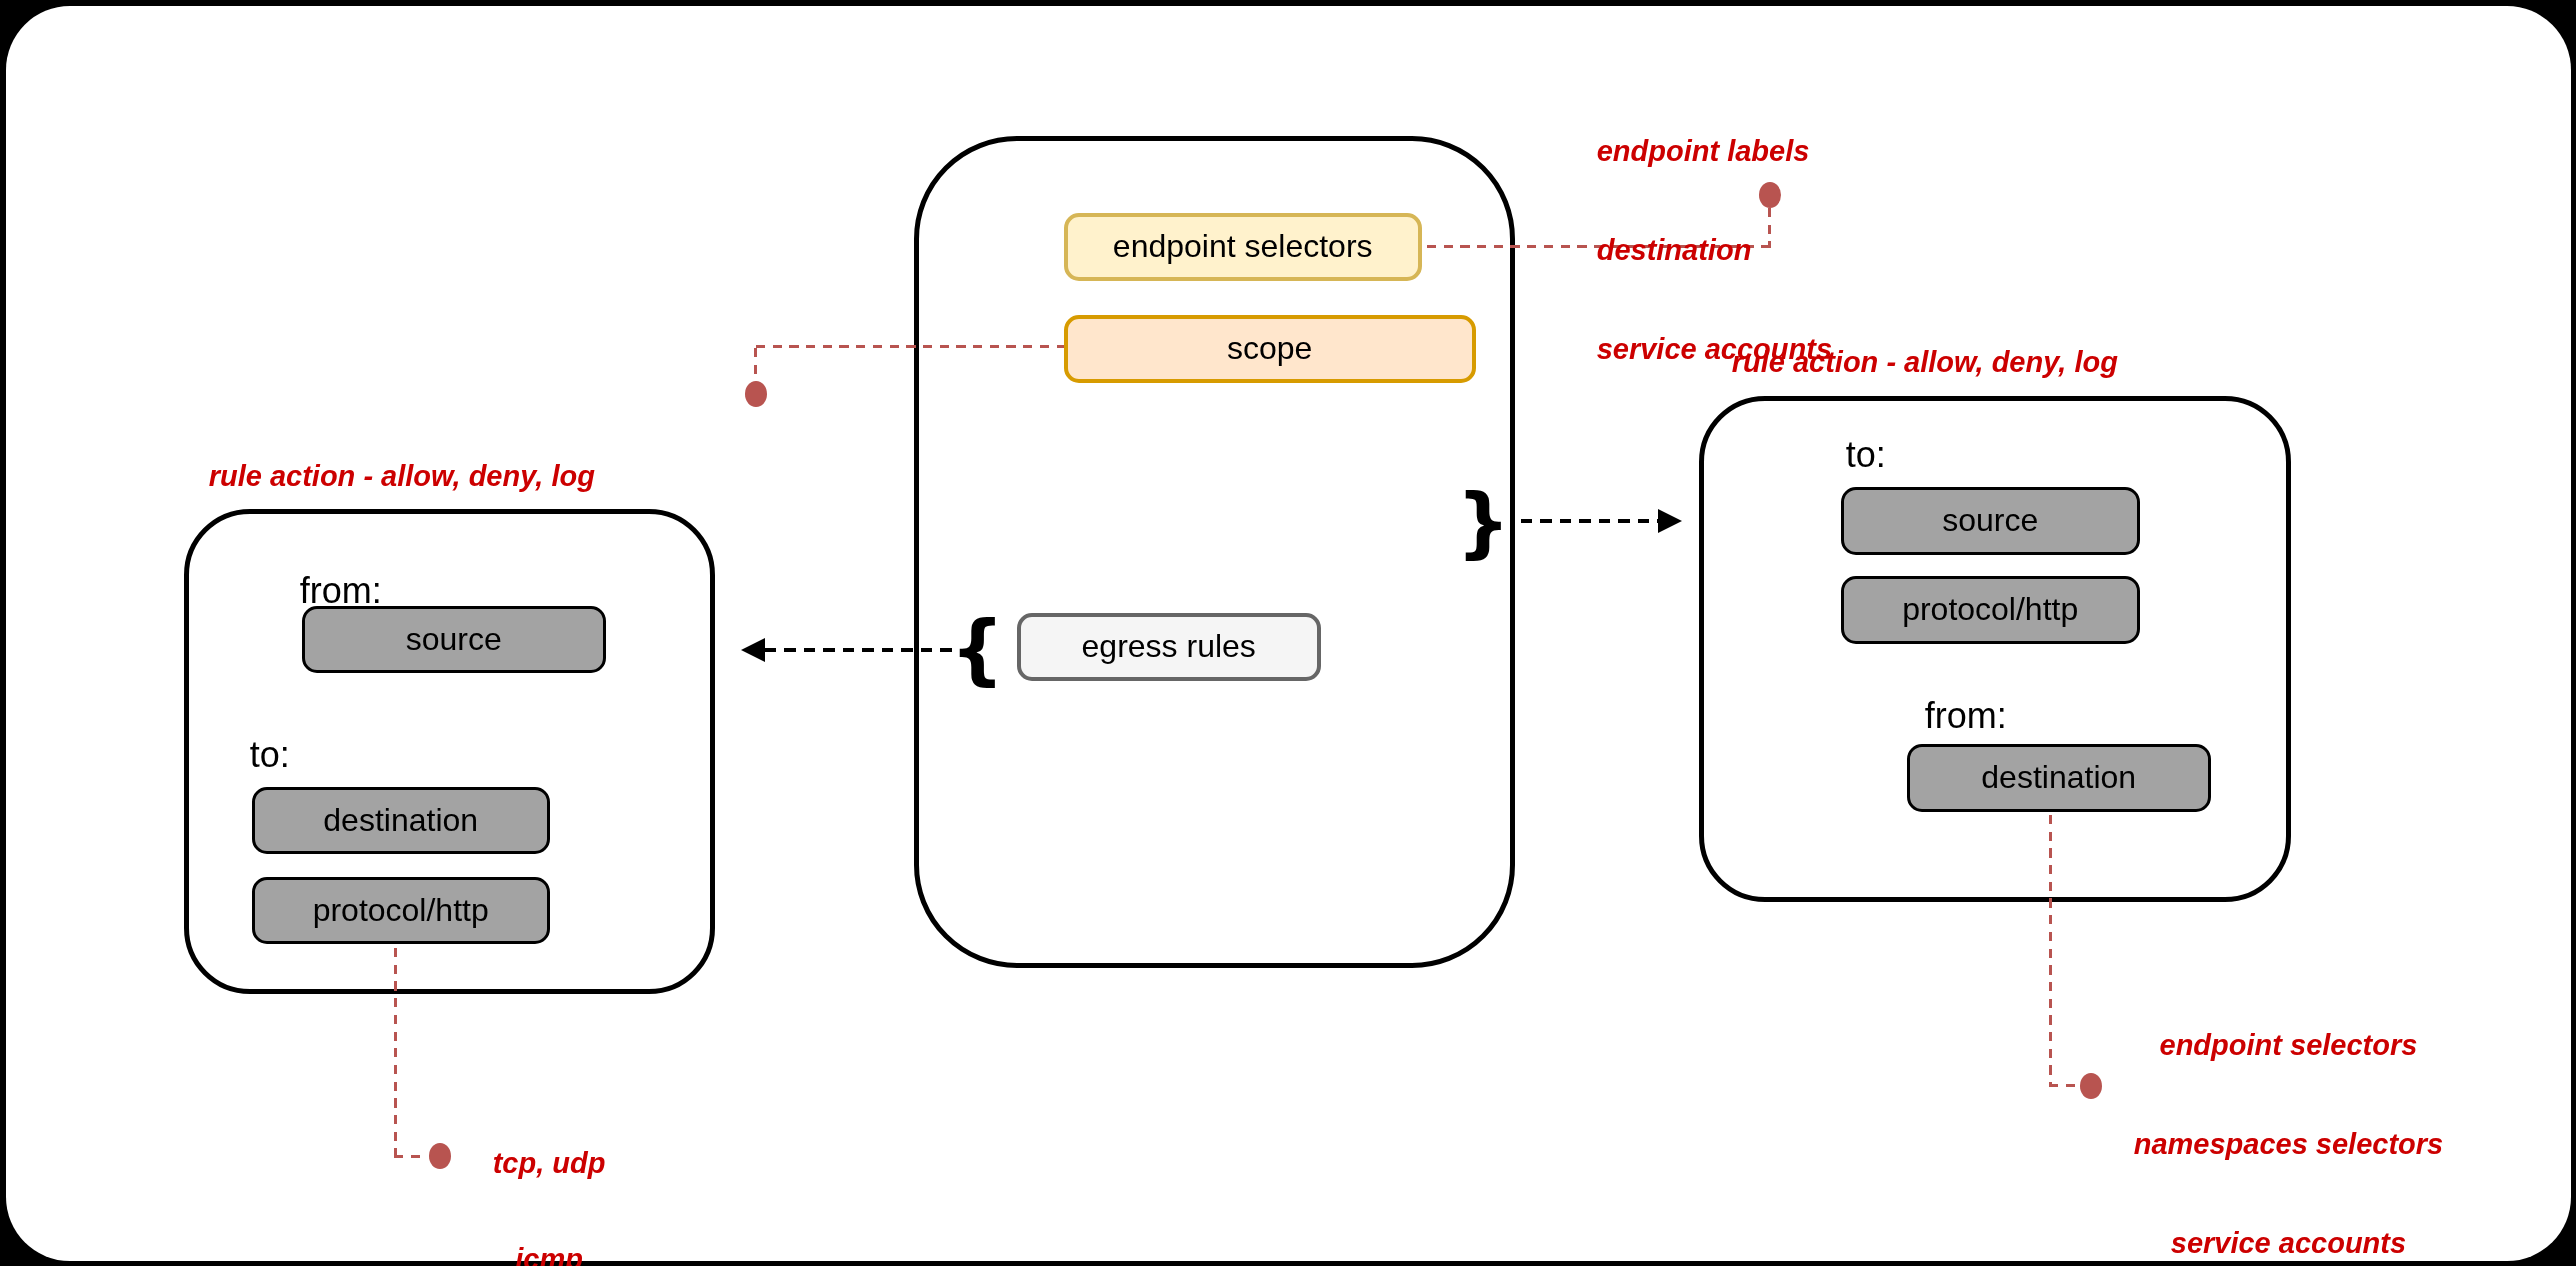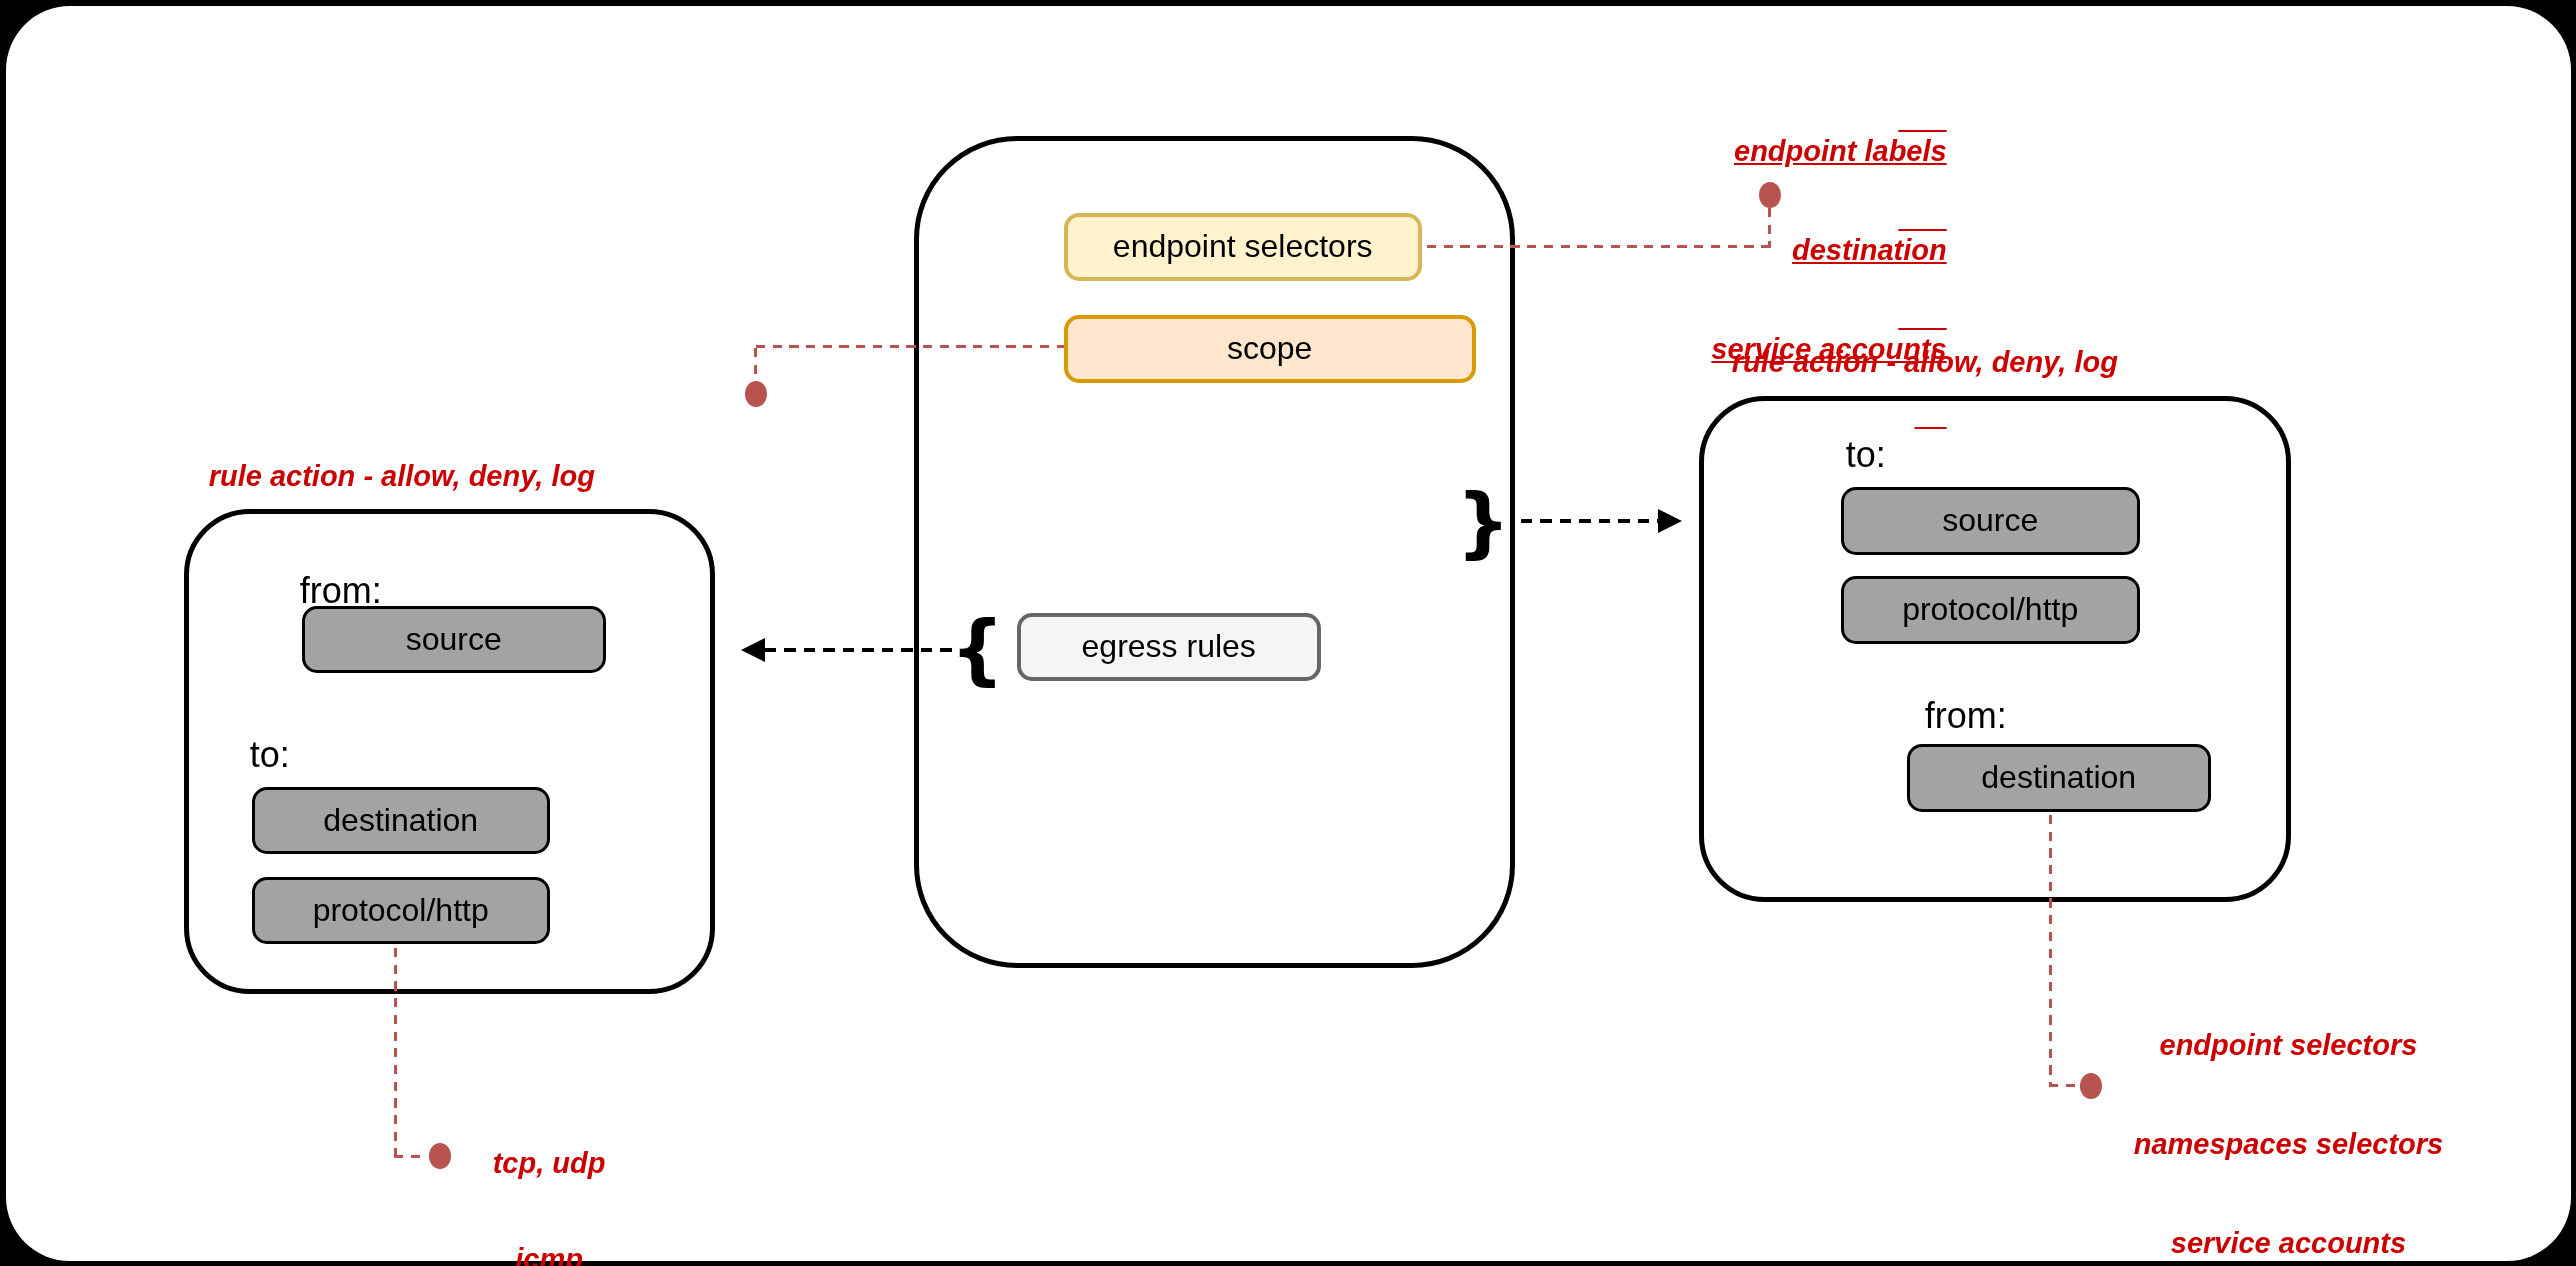--- a/index.html
+++ b/index.html
@@ -13,21 +13,21 @@
   .node{position:absolute;box-sizing:border-box;display:flex;align-items:center;justify-content:center;
         font-size:32px;color:#000;border-radius:15px;background:#a3a3a3;border:3.4px solid #000;white-space:nowrap;}
   .node-yellow{background:#FFF2CC;border:4.6px solid #D6B656;}
   .node-orange{background:#FFE6CC;border:4.6px solid #D79B00;}
   .node-gray{background:#F5F5F5;border:4.6px solid #666666;}
   
   .klabel{position:absolute;font-size:36px;color:#000;white-space:nowrap;}
   
   .note{position:absolute;color:#CC0000;font-style:italic;font-weight:bold;font-size:29px;
         line-height:33px;white-space:pre;text-align:center;}
-  .note-center{text-align:right;text-decoration:underline;}
+  .note-center{text-align:left;}
   
   .rdash-h{position:absolute;height:3.4px;
      background:repeating-linear-gradient(90deg,#B85450 0 9.2px,transparent 9.2px 16.7px);}
   .rdash-v{position:absolute;width:3.4px;
      background:repeating-linear-gradient(180deg,#B85450 0 9.2px,transparent 9.2px 16.7px);}
   .kdash-h{position:absolute;height:4px;
      background:repeating-linear-gradient(90deg,#000 0 11.5px,transparent 11.5px 19.5px);}
   .dot{position:absolute;width:22px;height:26.4px;border-radius:50%;background:#B85450;}
   .arrowhead-r{position:absolute;width:0;height:0;border-top:12.6px solid transparent;
      border-bottom:12.6px solid transparent;border-left:24px solid #000;}

